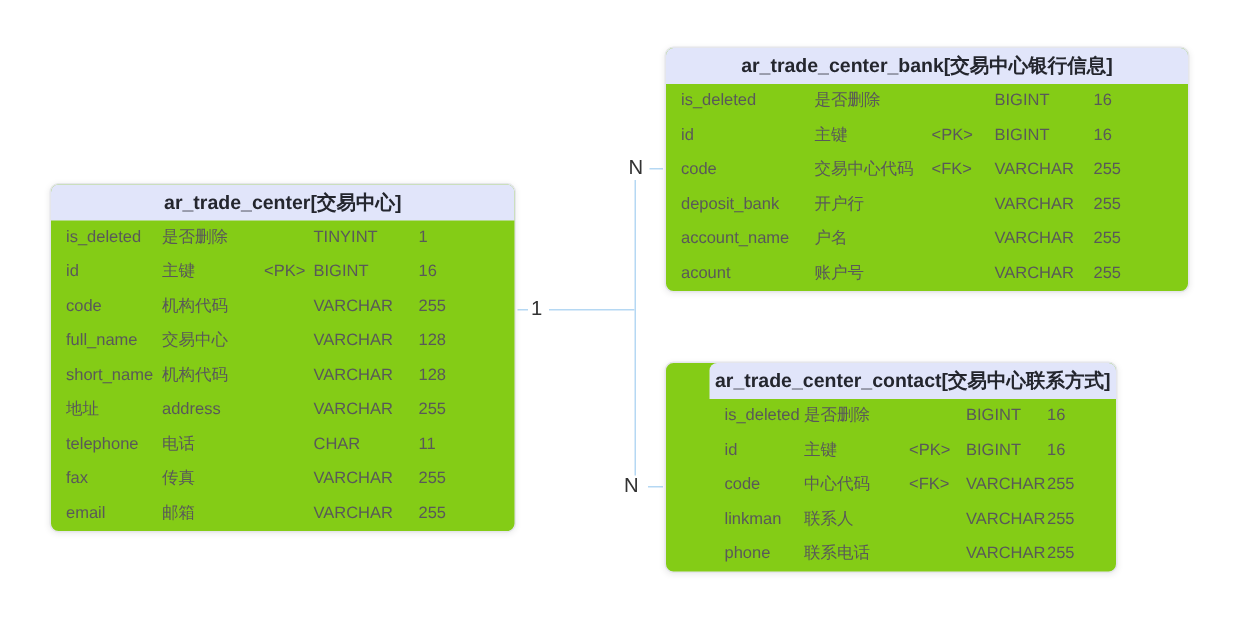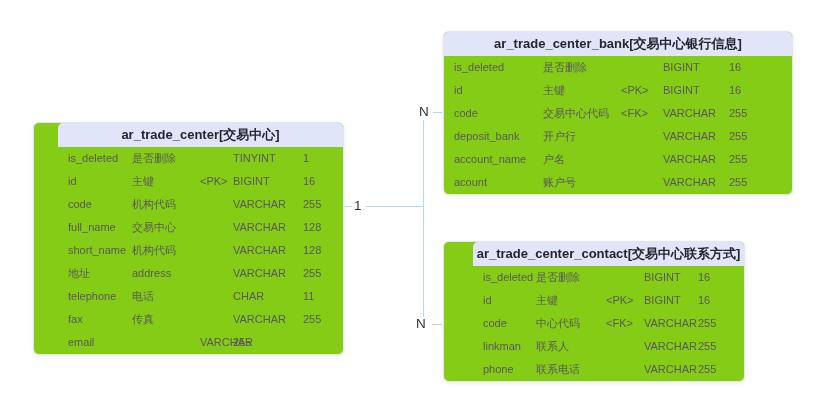--- a/index.html
+++ b/index.html
@@ -26,21 +26,21 @@
   }
   .tbody{padding:0;}
   .row{
     display:grid;height:23px;line-height:23px;
     font-size:11px;color:#595959;
     padding-left:10px;box-sizing:border-box;
   }
   .cell{white-space:nowrap;}
 
   
-  .table-a{left:33px;top:122px;width:311px;padding-left:24px;}
+  .table-a{left:33px;top:122px;width:311px;}
   .table-a .row{grid-template-columns:64px 68px 33px 70px auto;}
   
   .table-b{left:443px;top:31px;width:350px;}
   .table-b .row{grid-template-columns:89px 78px 42px 66px auto;}
   
   .table-c{left:443px;top:241px;width:302px;padding-left:29px;}
   .table-c .row{grid-template-columns:53px 70px 38px 54px auto;}
 
   
   .rel{position:absolute;background:#b5d8f3;}
@@ -128,20 +128,21 @@
         </div>
         <div class="row">
           <span class="cell c-name">fax</span>
           <span class="cell c-label">传真</span>
           <span class="cell c-key"></span>
           <span class="cell c-type">VARCHAR</span>
           <span class="cell c-size">255</span>
         </div>
         <div class="row">
           <span class="cell c-name">email</span>
+          <span class="cell c-label">邮箱</span>
           <span class="cell c-key"></span>
           <span class="cell c-type">VARCHAR</span>
           <span class="cell c-size">255</span>
         </div>
       </div>
   </section>
 
   <section class="etable table-b">
     <header class="thead">ar_trade_center_bank[交易中心银行信息]</header>
     <div class="tbody">

